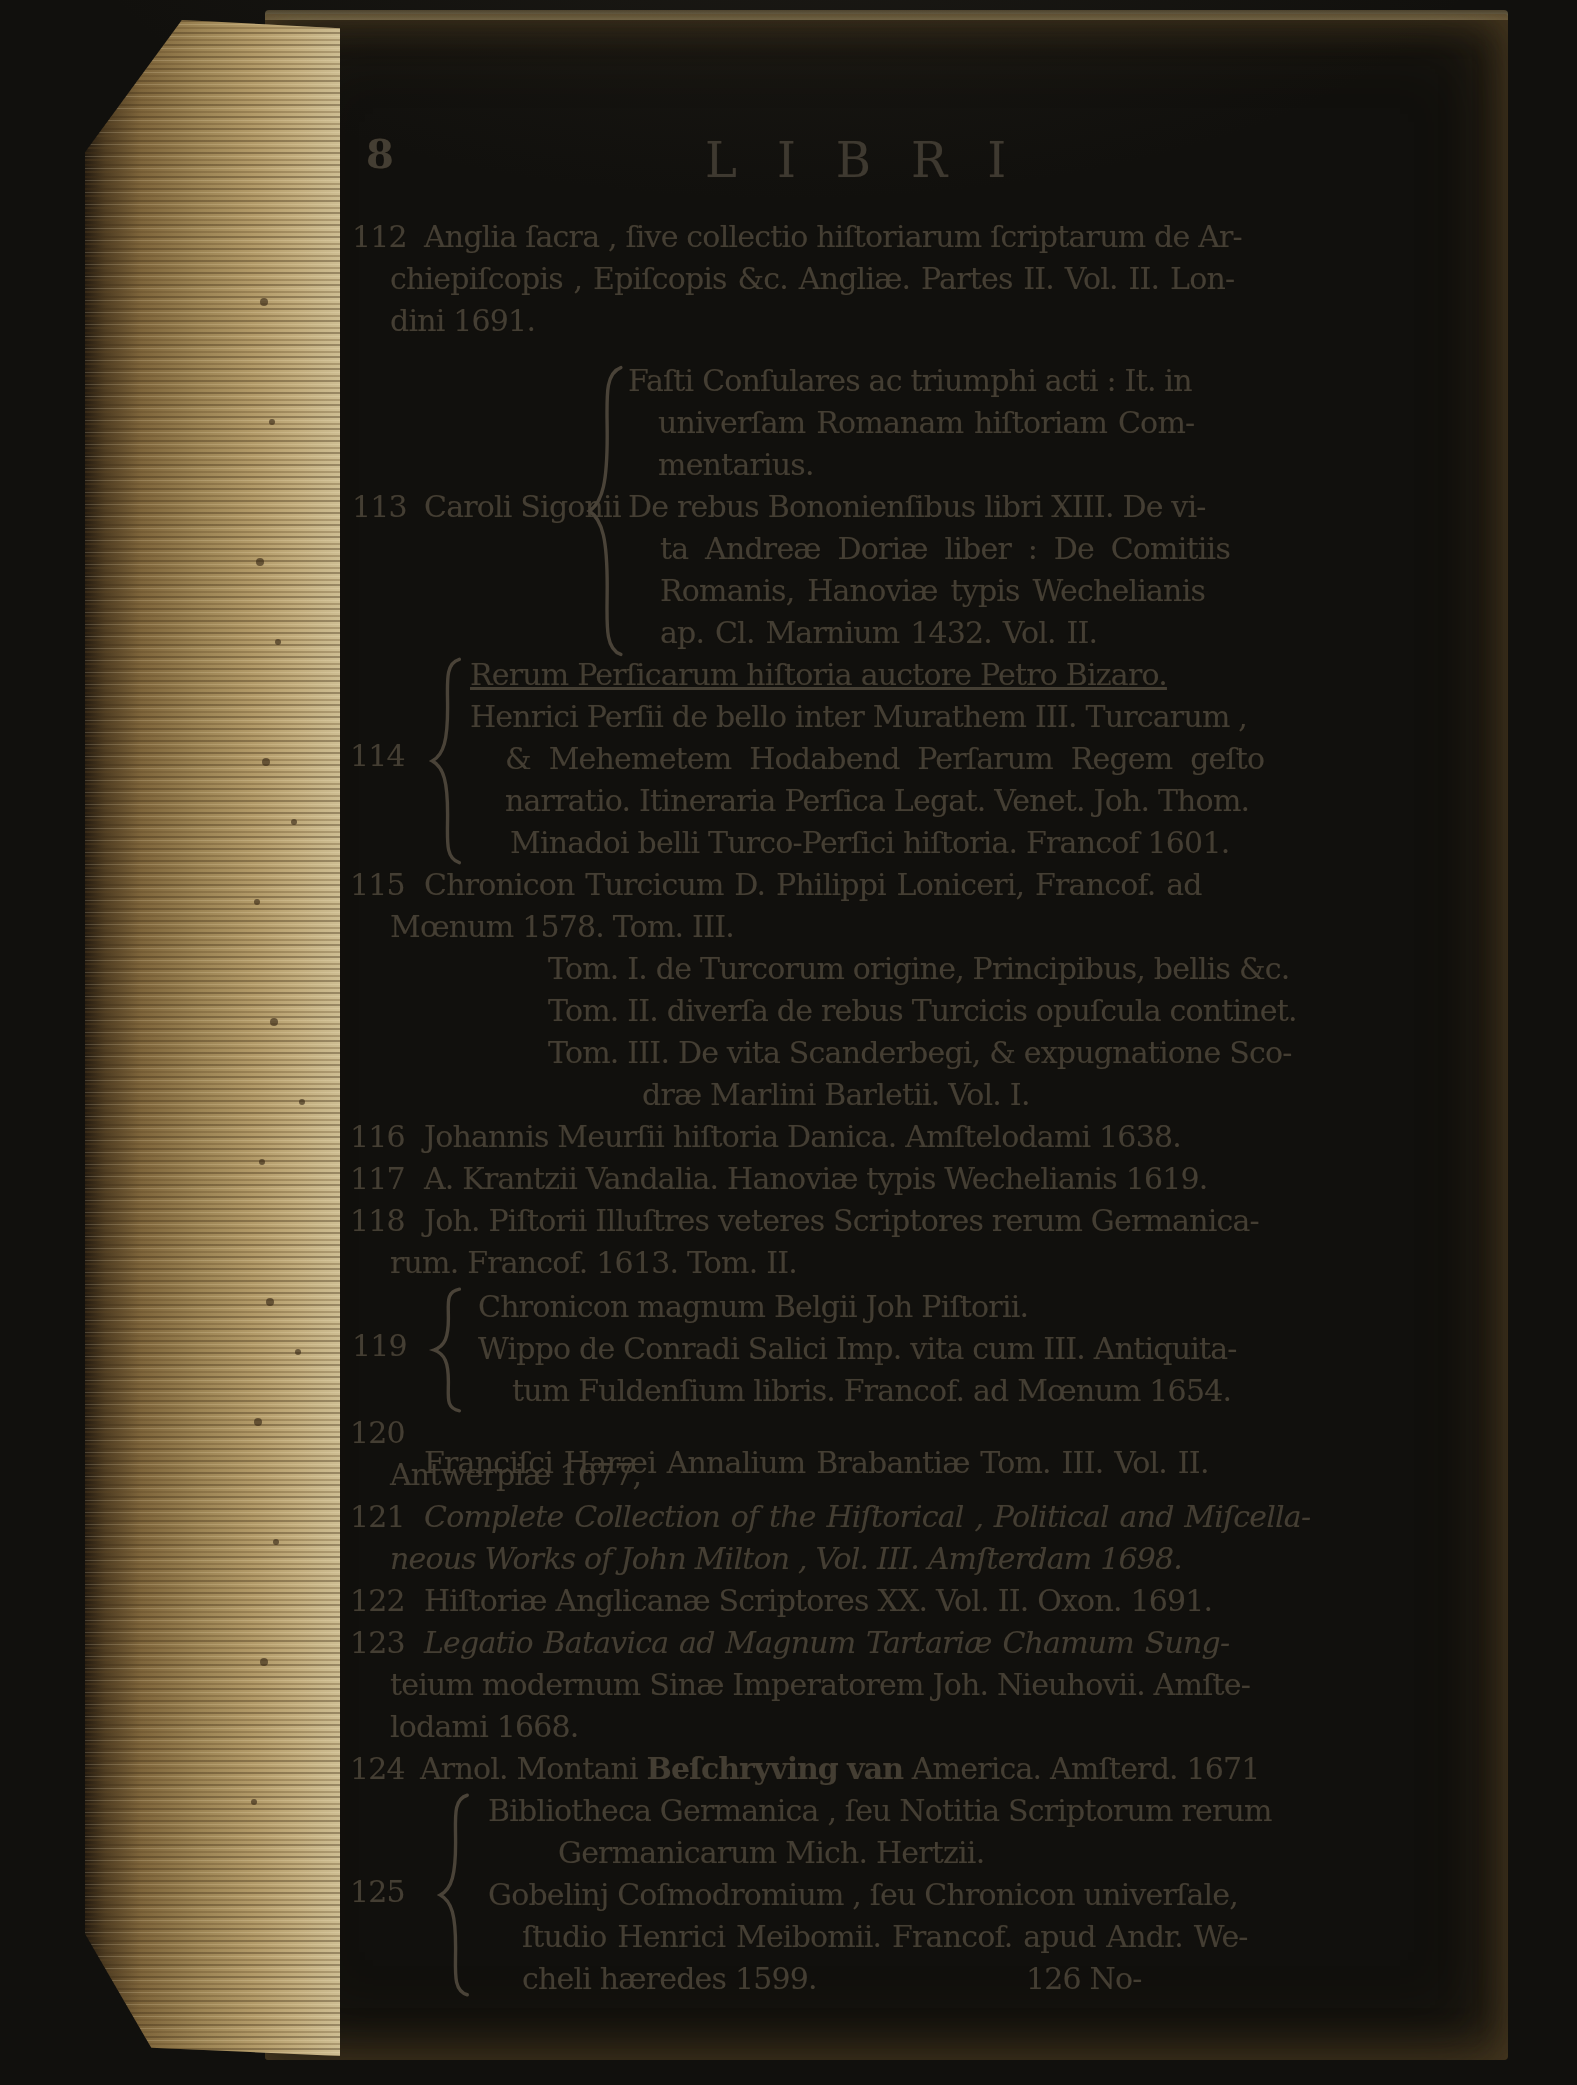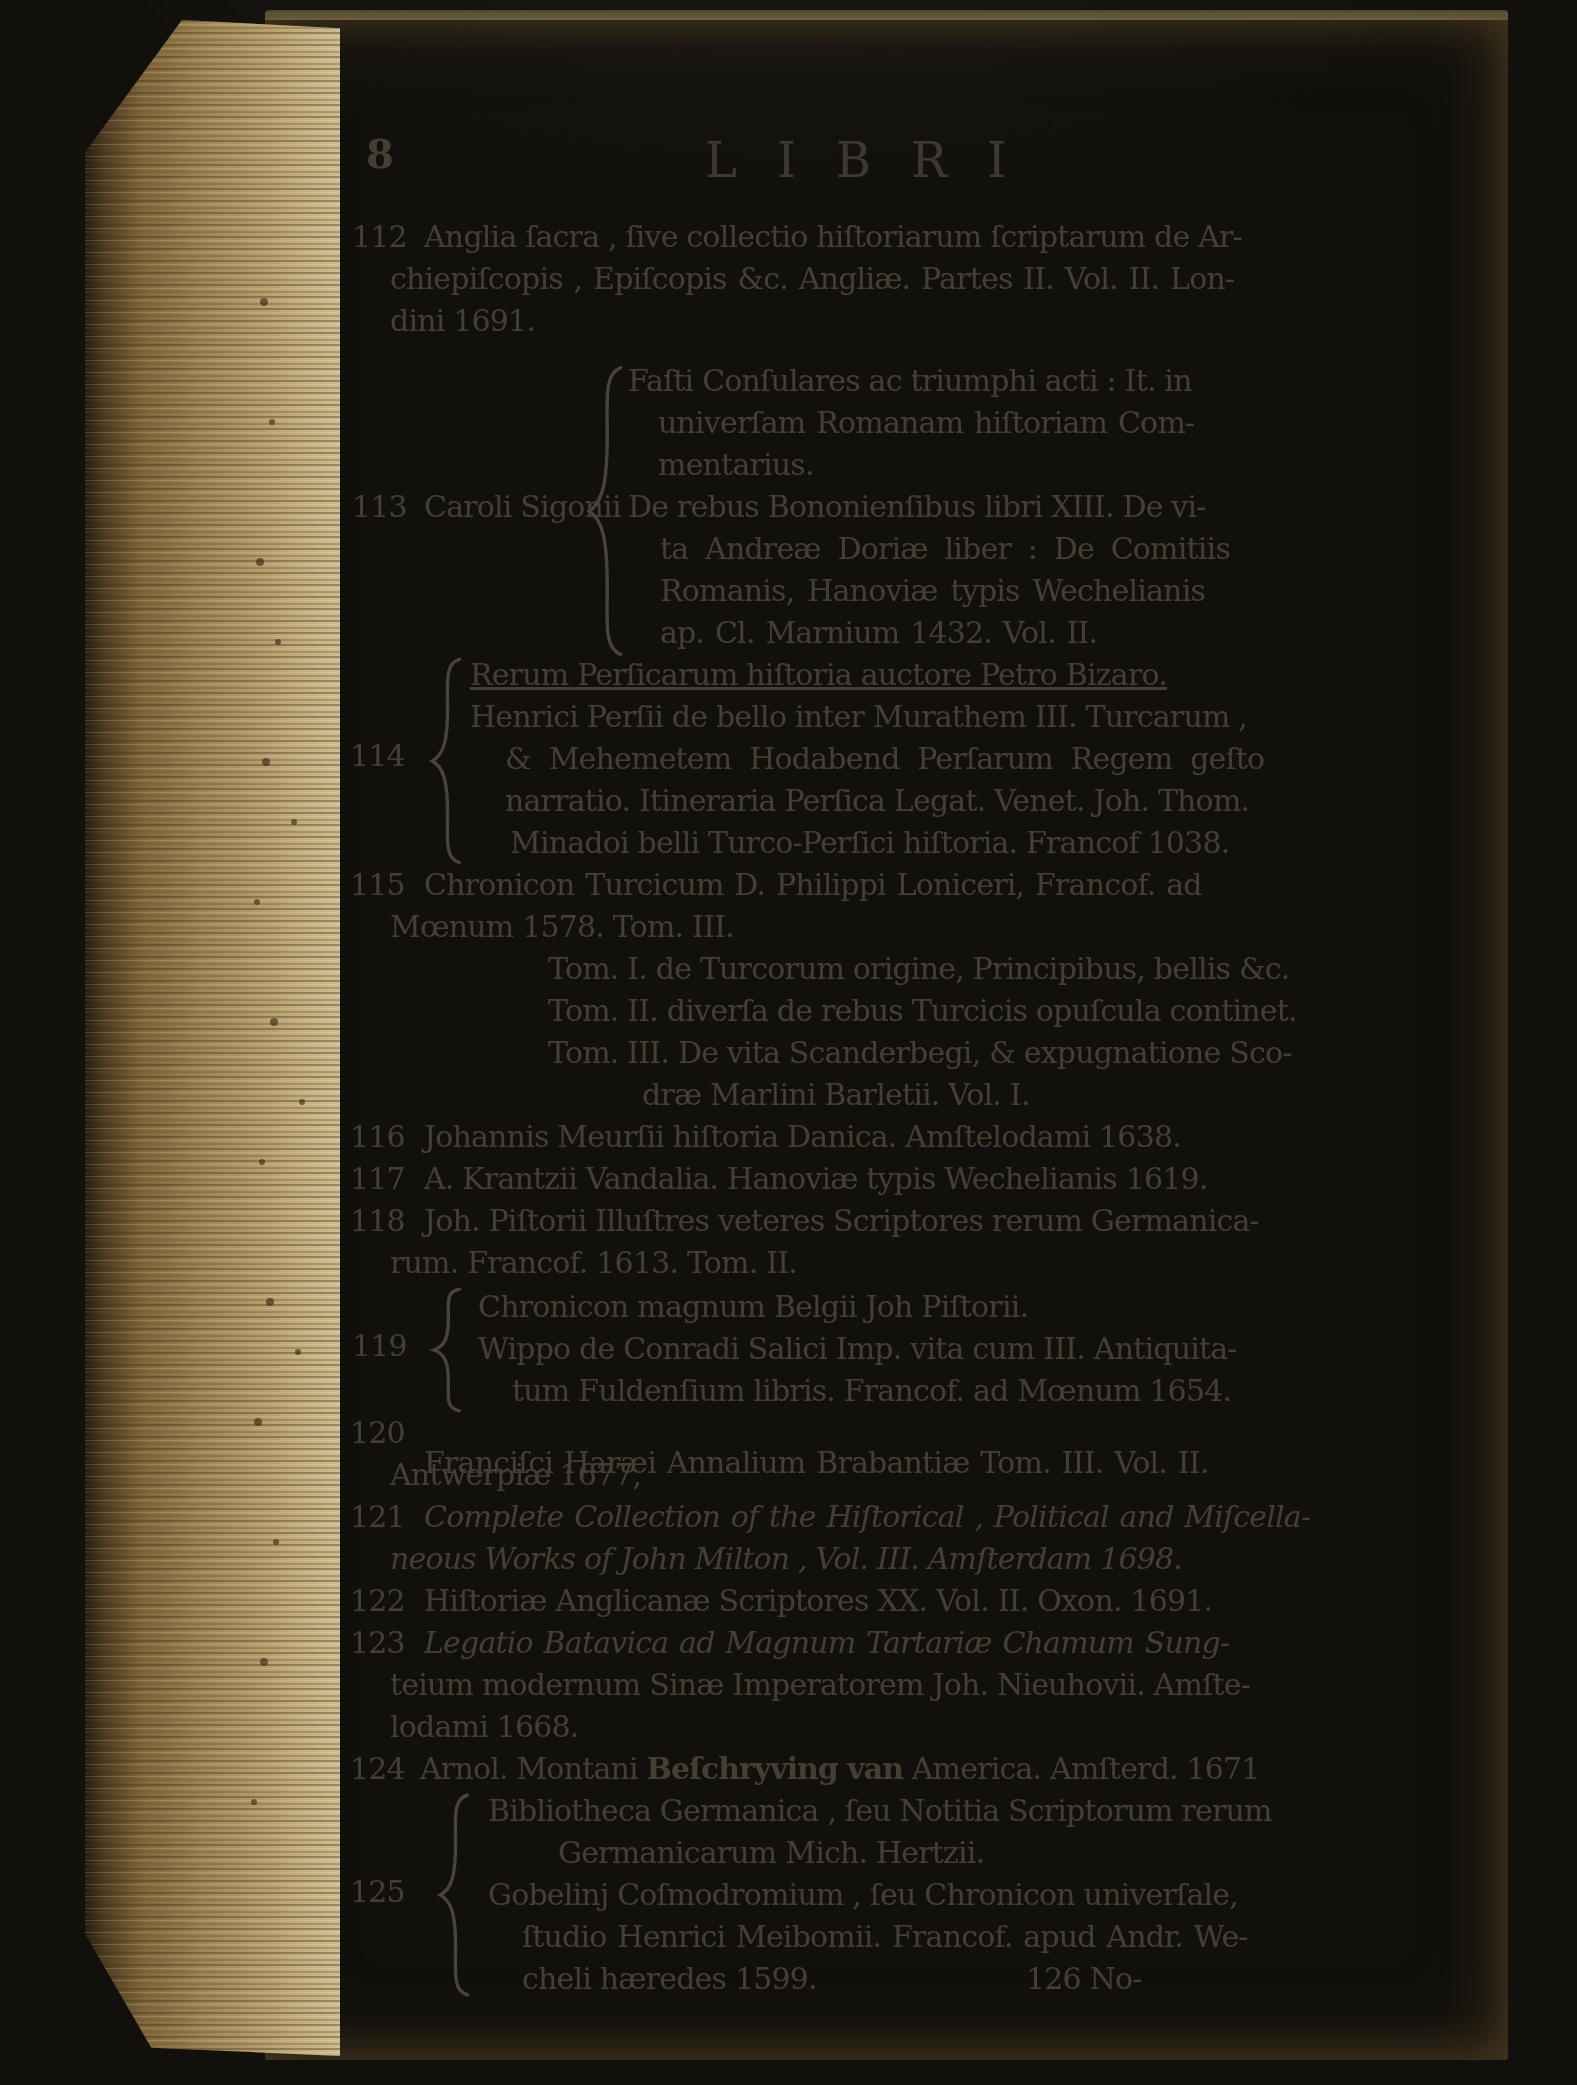--- a/index.html
+++ b/index.html
@@ -95,21 +95,21 @@
 <div class="ln ws2" style="left:660px;top:618px;">ap. Cl. Marnium 1432. Vol. II.</div>
 
 <div class="ln num" style="left:350px;top:741px;">114</div>
 <svg class="brace" style="left:426px;top:654px;width:36px;height:214px;" viewBox="0 0 40 100" preserveAspectRatio="none">
     <path d="M37,2.5 C21,4.5 24,13 24,25 C24,40 20,47 7,50 C20,53 24,60 24,75 C24,87 21,95.5 37,97.5"></path>
   </svg>
 <div class="ln" style="left:470px;top:660px;text-decoration:underline;">Rerum Perſicarum hiſtoria auctore Petro Bizaro.</div>
 <div class="ln" style="left:470px;top:702px;">Henrici Perſii de bello inter Murathem III. Turcarum ,</div>
 <div class="ln ws9" style="left:505px;top:744px;">&amp; Mehemetem Hodabend Perſarum Regem geſto</div>
 <div class="ln" style="left:505px;top:786px;">narratio. Itineraria Perſica Legat. Venet. Joh. Thom.</div>
-<div class="ln" style="left:510px;top:828px;">Minadoi belli Turco-Perſici hiſtoria. Francof 1038.</div>
+<div class="ln" style="left:510px;top:828px;">Minadoi belli Turco-Perſici hiſtoria. Francof 1601.</div>
 
 <div class="ln num" style="left:350px;top:870px;">115</div>
 <div class="ln ws2" style="left:424px;top:870px;">Chronicon Turcicum D. Philippi Loniceri,  Francof. ad</div>
 <div class="ln" style="left:390px;top:912px;">Mœnum 1578.  Tom. III.</div>
 <div class="ln" style="left:548px;top:954px;">Tom. I. de Turcorum origine, Principibus, bellis &amp;c.</div>
 <div class="ln" style="left:548px;top:996px;">Tom. II. diverſa de rebus Turcicis opuſcula continet.</div>
 <div class="ln" style="left:548px;top:1038px;">Tom. III. De vita Scanderbegi, &amp; expugnatione Sco-</div>
 <div class="ln" style="left:642px;top:1080px;">dræ Marlini Barletii. Vol. I.</div>
 
 <div class="ln num" style="left:350px;top:1122px;">116</div>

